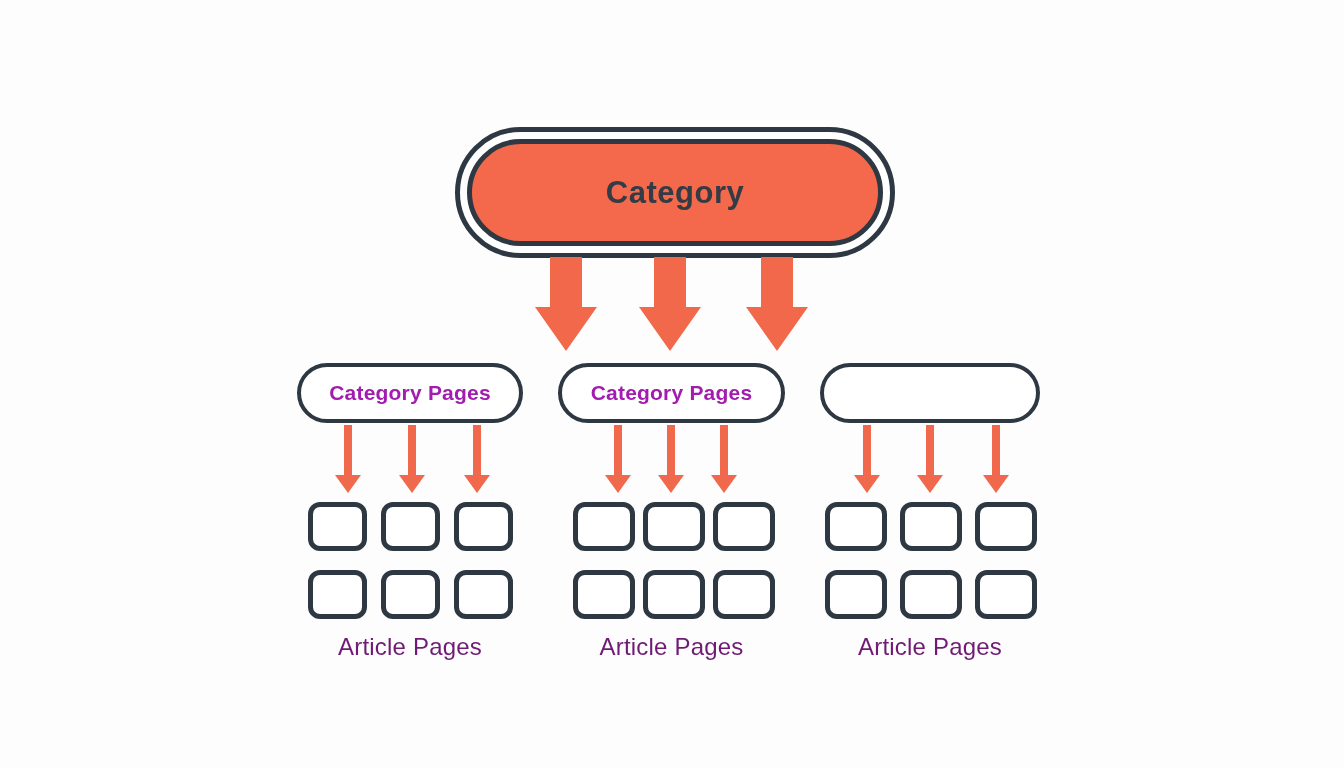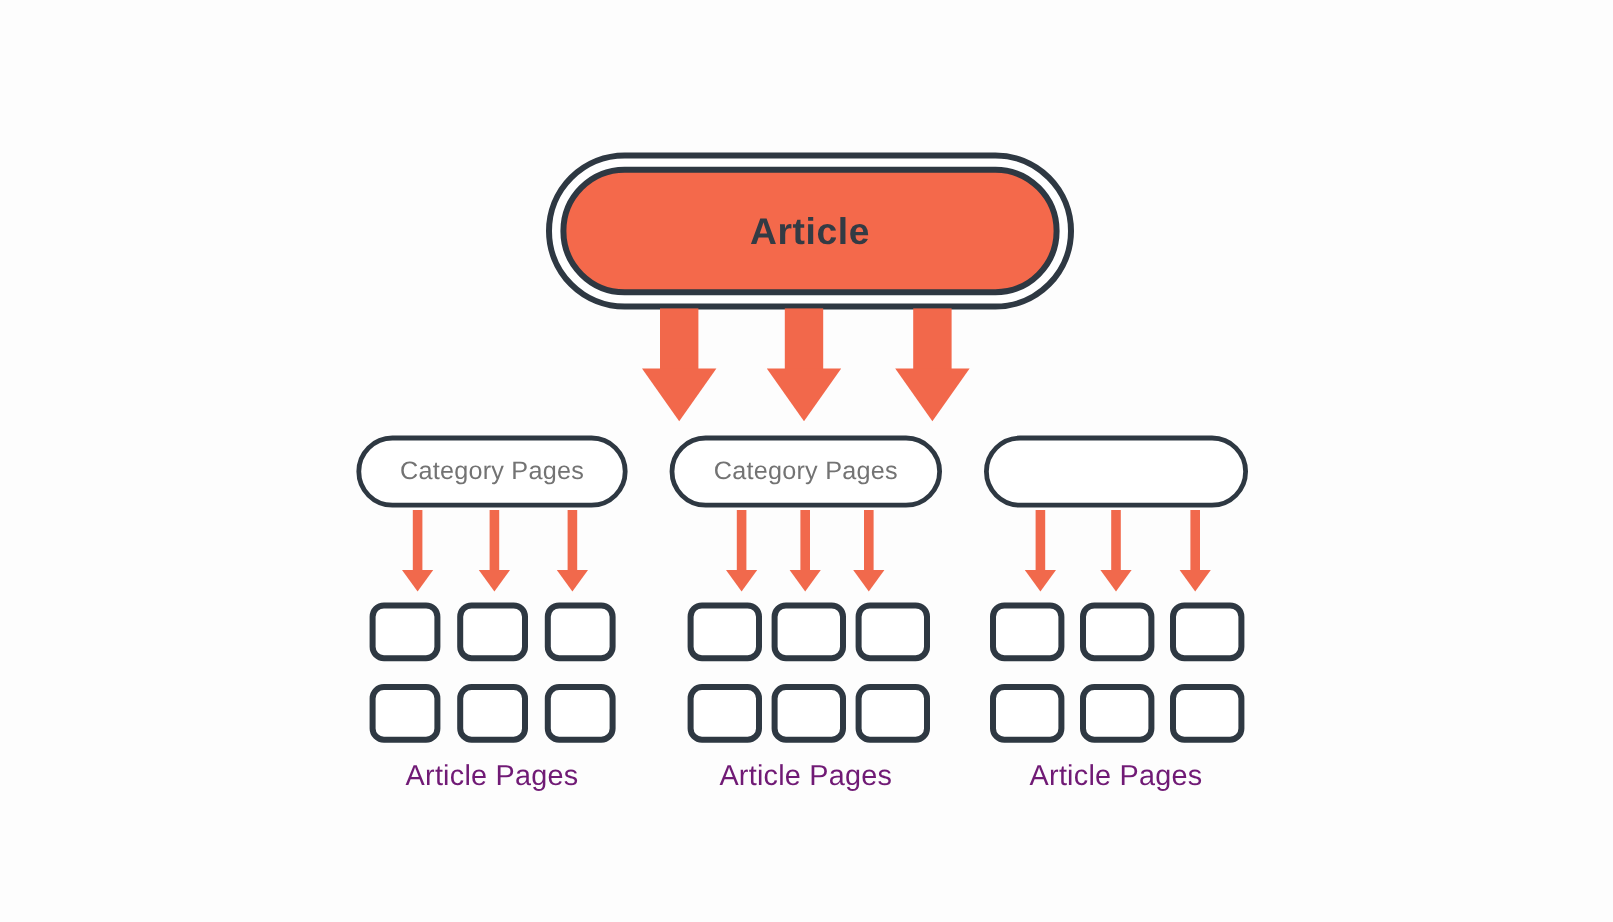--- a/index.html
+++ b/index.html
@@ -80,22 +80,22 @@
     box-sizing: border-box;
     background: #FFFFFF;
     border: 4px solid #2E3842;
     border-radius: 31px;
     display: flex;
     align-items: center;
     justify-content: center;
   }
   .cat-label {
     font-size: 21px;
-    font-weight: 400;
-    color: #737373;
+    font-weight: 700;
+    color: #a21caf;
     letter-spacing: 0.2px;
   }
 
   
   .small-arrow {
     position: absolute;
     top: 425px;
     width: 26px;
     height: 68px;
   }
@@ -147,21 +147,21 @@
     letter-spacing: 0.2px;
   }
 </style>
 </head>
 <body>
 
 <div class="canvas">
 
   <div class="home-outer">
     <div class="home-inner">
-      <span class="home-label">Article</span>
+      <span class="home-label">Category</span>
     </div>
   </div>
 
   <div class="big-arrow" style="left:535px;">
     <div class="shaft"></div>
     <div class="head"></div>
   </div>
   <div class="big-arrow" style="left:639px;">
     <div class="shaft"></div>
     <div class="head"></div>

